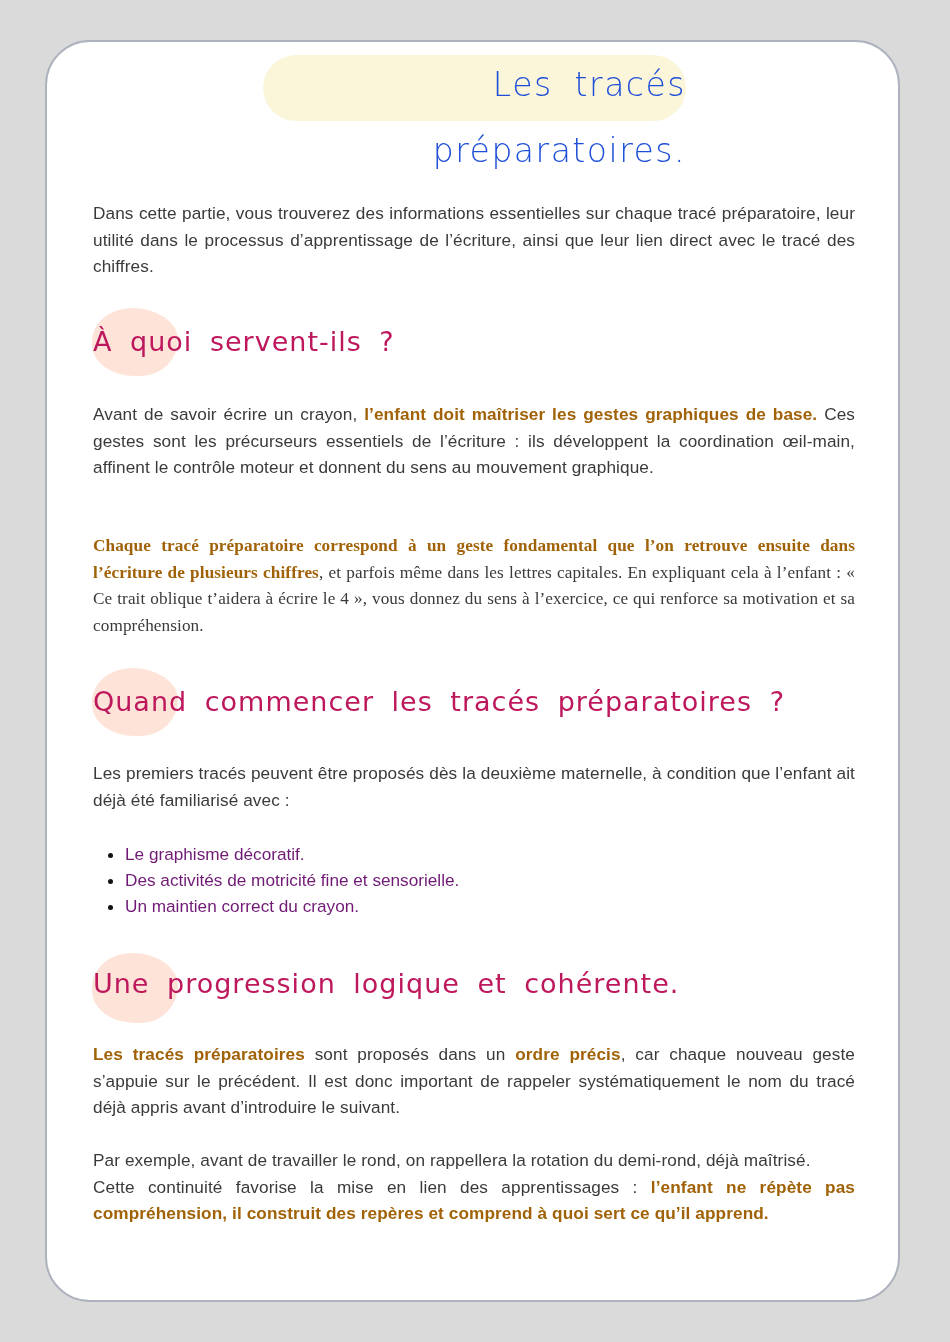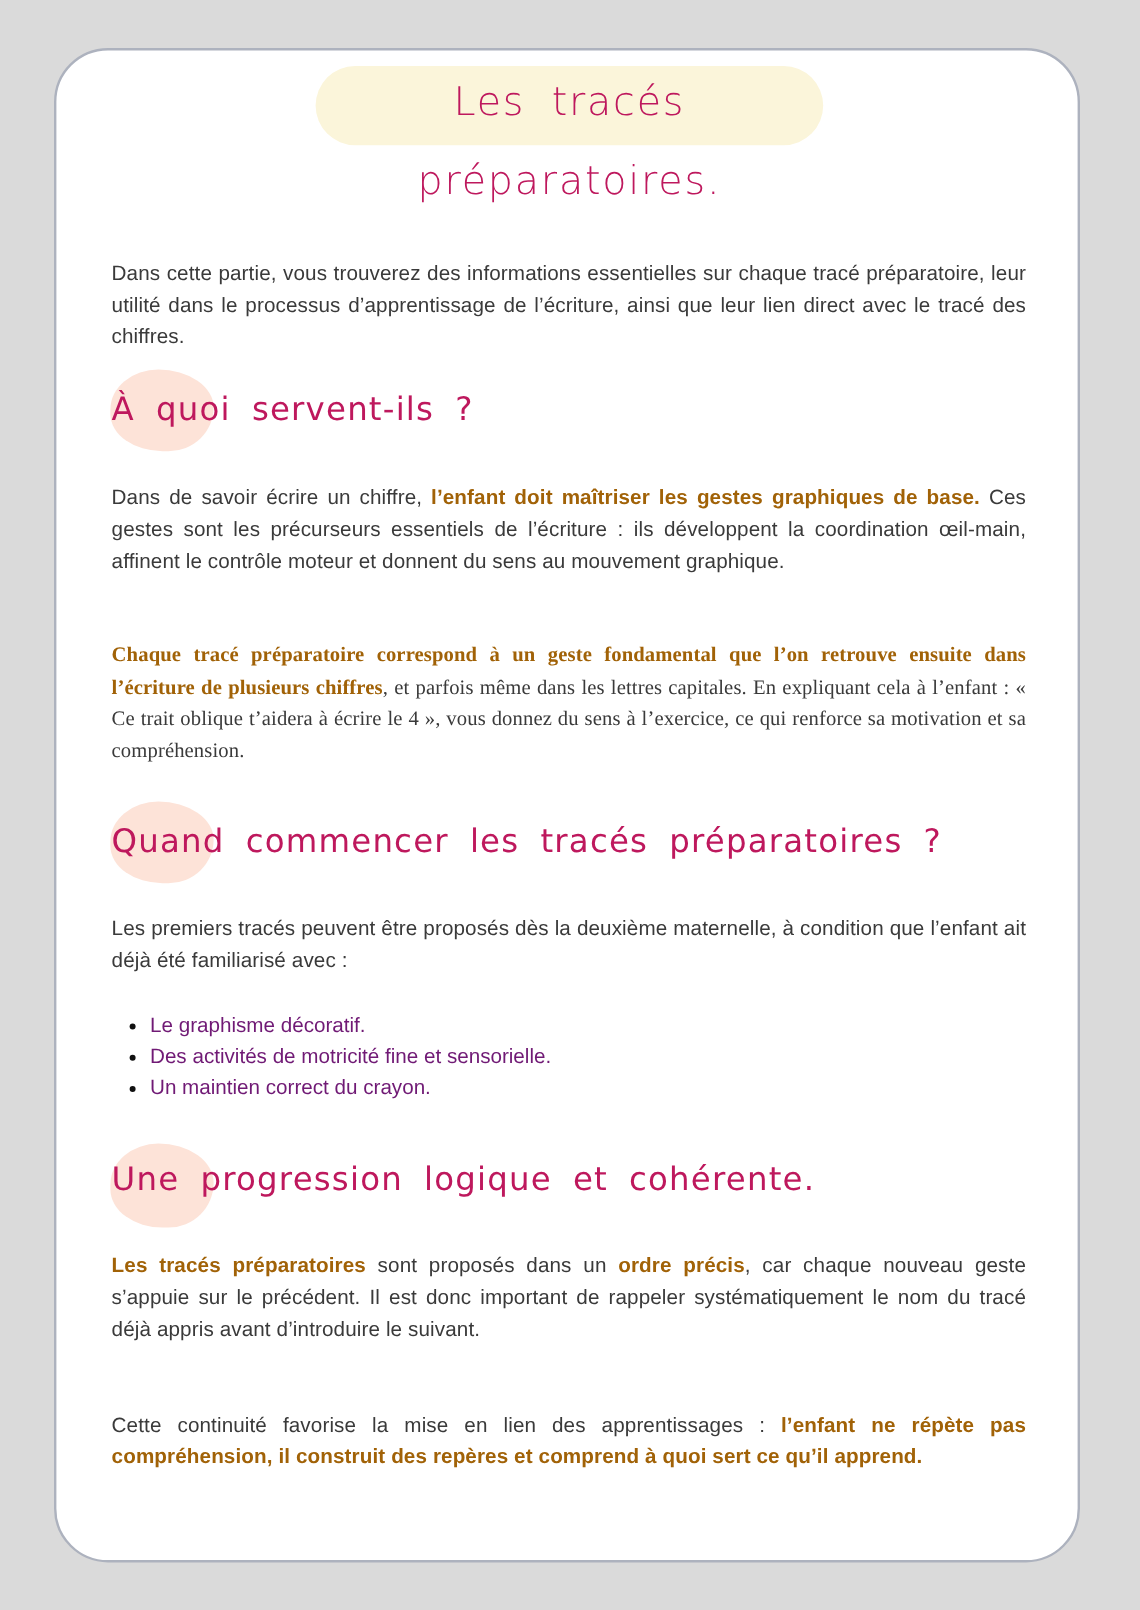--- a/index.html
+++ b/index.html
@@ -29,27 +29,27 @@
       width: 423px;
       height: 66px;
       background: #fbf5da;
       border-radius: 33px;
     }
     .title {
       position: absolute;
       left: 263px;
       top: 52px;
       width: 423px;
-      text-align: center;
+      text-align: right;
       font-family: "DejaVu Sans", sans-serif;
       font-weight: 300;
       font-size: 33px;
       letter-spacing: 1.5px;
       word-spacing: 10px;
-      color: #be185d;
+      color: #1d4ed8;
       line-height: 66px;
     }
     .para {
       position: absolute;
       left: 93px;
       width: 762px;
       font-family: "Liberation Sans", sans-serif;
       font-size: 17.2px;
       line-height: 26.5px;
       color: #3a3a3a;
@@ -89,38 +89,38 @@
     ul.bullets li::marker { color: #111; }
   </style>
 </head>
 <body>
 
 <div class="page"></div>
 
 <div class="title-pill"></div>
 <div class="title">Les tracés préparatoires.</div>
 
-<p class="para" style="top:214px;">Dans cette partie, vous trouverez des informations essentielles sur chaque tracé préparatoire, leur utilité dans le processus d’apprentissage de l’écriture, ainsi que leur lien direct avec le tracé des chiffres.</p>
+<p class="para" style="top:200px;">Dans cette partie, vous trouverez des informations essentielles sur chaque tracé préparatoire, leur utilité dans le processus d’apprentissage de l’écriture, ainsi que leur lien direct avec le tracé des chiffres.</p>
 
 <div class="blob" style="left:92px; top:308px; width:86px; height:68px;"></div>
 <div class="heading" style="top:322px;">À quoi servent-ils ?</div>
 
-<p class="para" style="top:401px;"><span>Dans de savoir écrire un chiffre, </span><b>l’enfant doit maîtriser les gestes graphiques de base.</b><span> Ces gestes sont les précurseurs essentiels de l’écriture : ils développent la coordination œil-main, affinent le contrôle moteur et donnent du sens au mouvement graphique.</span></p>
+<p class="para" style="top:401px;"><span>Avant de savoir écrire un crayon, </span><b>l’enfant doit maîtriser les gestes graphiques de base.</b><span> Ces gestes sont les précurseurs essentiels de l’écriture : ils développent la coordination œil-main, affinent le contrôle moteur et donnent du sens au mouvement graphique.</span></p>
 
 <p class="para" style="top:533px;font-family:Liberation Serif, serif;"><b>Chaque tracé préparatoire correspond à un geste fondamental que l’on retrouve ensuite dans l’écriture de plusieurs chiffres</b><span>, et parfois même dans les lettres capitales. En expliquant cela à l’enfant : « Ce trait oblique t’aidera à écrire le 4 », vous donnez du sens à l’exercice, ce qui renforce sa motivation et sa compréhension.</span></p>
 
 <div class="blob" style="left:92px; top:668px; width:86px; height:68px;"></div>
 <div class="heading" style="top:682px;">Quand commencer les tracés préparatoires ?</div>
 
 <p class="para" style="top:760px;">Les premiers tracés peuvent être proposés dès la deuxième maternelle, à condition que l’enfant ait déjà été familiarisé avec :</p>
 
 <ul class="bullets">
   <li>Le graphisme décoratif.</li>
   <li>Des activités de motricité fine et sensorielle.</li>
   <li>Un maintien correct du crayon.</li>
 </ul>
 
 <div class="blob" style="left:92px; top:953px; width:86px; height:70px;"></div>
 <div class="heading" style="top:964px;">Une progression logique et cohérente.</div>
 
 <p class="para" style="top:1041px;"><b>Les tracés préparatoires</b><span> sont proposés dans un </span><b>ordre précis</b><span>, car chaque nouveau geste s’appuie sur le précédent. Il est donc important de rappeler systématiquement le nom du tracé déjà appris avant d’introduire le suivant.</span></p>
 
-<p class="para" style="top:1147px;"><br><span>Cette continuité favorise la mise en lien des apprentissages : </span><b>l’enfant ne répète pas compréhension, il construit des repères et comprend à quoi sert ce qu’il apprend.</b></p>
+<p class="para" style="top:1147px;"><span>Par exemple, avant de travailler le rond, on rappellera la rotation du demi-rond, déjà maîtrisé.</span><br><span>Cette continuité favorise la mise en lien des apprentissages : </span><b>l’enfant ne répète pas compréhension, il construit des repères et comprend à quoi sert ce qu’il apprend.</b></p>
 
 </body></html>

